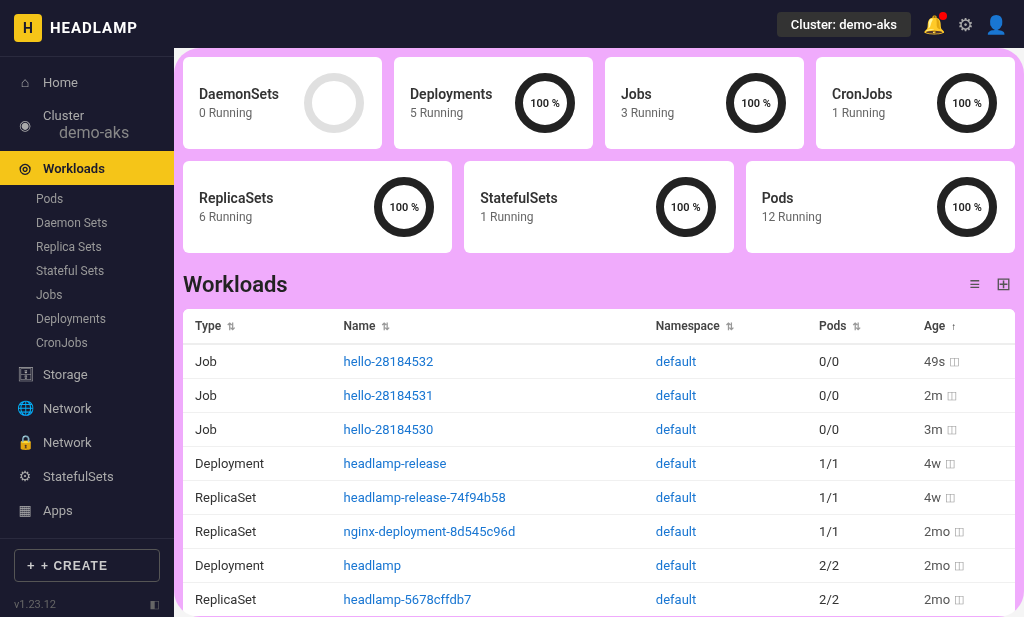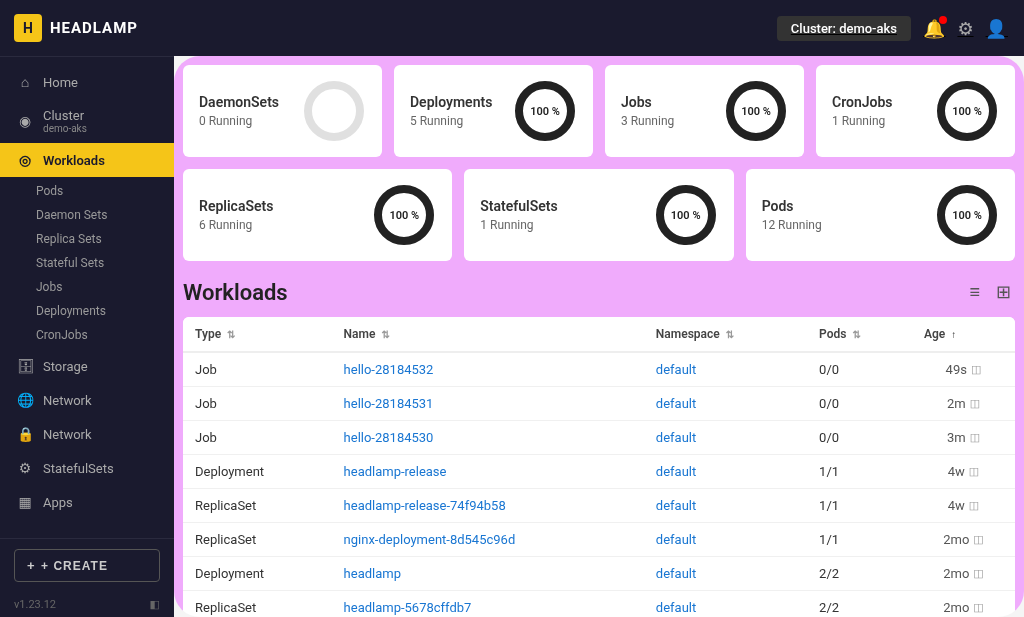--- a/index.html
+++ b/index.html
@@ -36,21 +36,21 @@
       display: flex; align-items: center; gap: 10px;
       padding: 9px 14px;
       cursor: pointer;
       color: #aaa;
       font-size: 13px;
       border-left: 3px solid transparent;
     }
     .nav-item.active { background: #f5c518; color: #1a1a2e; font-weight: 600; border-left: 3px solid #f5c518; }
     .nav-item.active .nav-icon { color: #1a1a2e; }
     .nav-icon { font-size: 14px; width: 16px; text-align: center; }
-    .cluster-label { font-size: 10px; color: #888; padding: 0 14px 4px 38px; }
+    .cluster-label { font-size: 16px; color: #888; padding: 0 14px 4px 38px; margin-left: 16px; }
     .sub-nav { padding: 2px 0; }
     .sub-nav-item {
       display: flex; align-items: center;
       padding: 5px 14px 5px 36px;
       color: #999; font-size: 12px; cursor: pointer;
     }
     .sidebar-bottom {
       padding: 10px 14px;
       border-top: 1px solid #2a2a3e;
     }
@@ -80,24 +80,23 @@
       flex-direction: column;
       overflow: hidden;
     }
     
     #header {
       background: #1a1a2e;
       display: flex;
       align-items: center;
       justify-content: flex-end;
       padding: 0 16px;
-      height: 56px;
+      height: 48px;
       gap: 12px;
       flex-shrink: 0;
-      text-decoration: underline;
     }
     .cluster-badge {
       background: #333;
       color: #fff;
       padding: 5px 14px;
       border-radius: 4px;
       font-size: 13px;
       font-weight: 500;
     }
     .header-icon {
@@ -164,21 +163,21 @@
       font-weight: 600;
       color: #444;
       font-size: 12px;
       white-space: nowrap;
     }
     th .sort-arrow { font-size: 10px; color: #999; margin-left: 3px; }
     td { padding: 9px 12px; color: #333; border-bottom: 1px solid #f0f0f0; font-size: 13px; }
     tr:last-child td { border-bottom: none; }
     .link { color: #1976d2; cursor: pointer; text-decoration: none; }
     .ns-link { color: #1976d2; cursor: pointer; }
-    .age-cell { display: flex; align-items: center; gap: 4px; color: #555; justify-content: center; }
+    .age-cell { display: flex; align-items: center; gap: 4px; color: #555; }
     .age-icon { font-size: 11px; color: #999; }
 
     
     .donut-svg { width: 64px; height: 64px; transform: rotate(-90deg); }
     .donut-bg { fill: none; stroke: #e0e0e0; stroke-width: 8; }
     .donut-fg { fill: none; stroke: #222; stroke-width: 8; stroke-linecap: round; }
 
     ::-webkit-scrollbar { width: 5px; }
     ::-webkit-scrollbar-track { background: #f0f0f0; }
     ::-webkit-scrollbar-thumb { background: #ccc; border-radius: 3px; }

